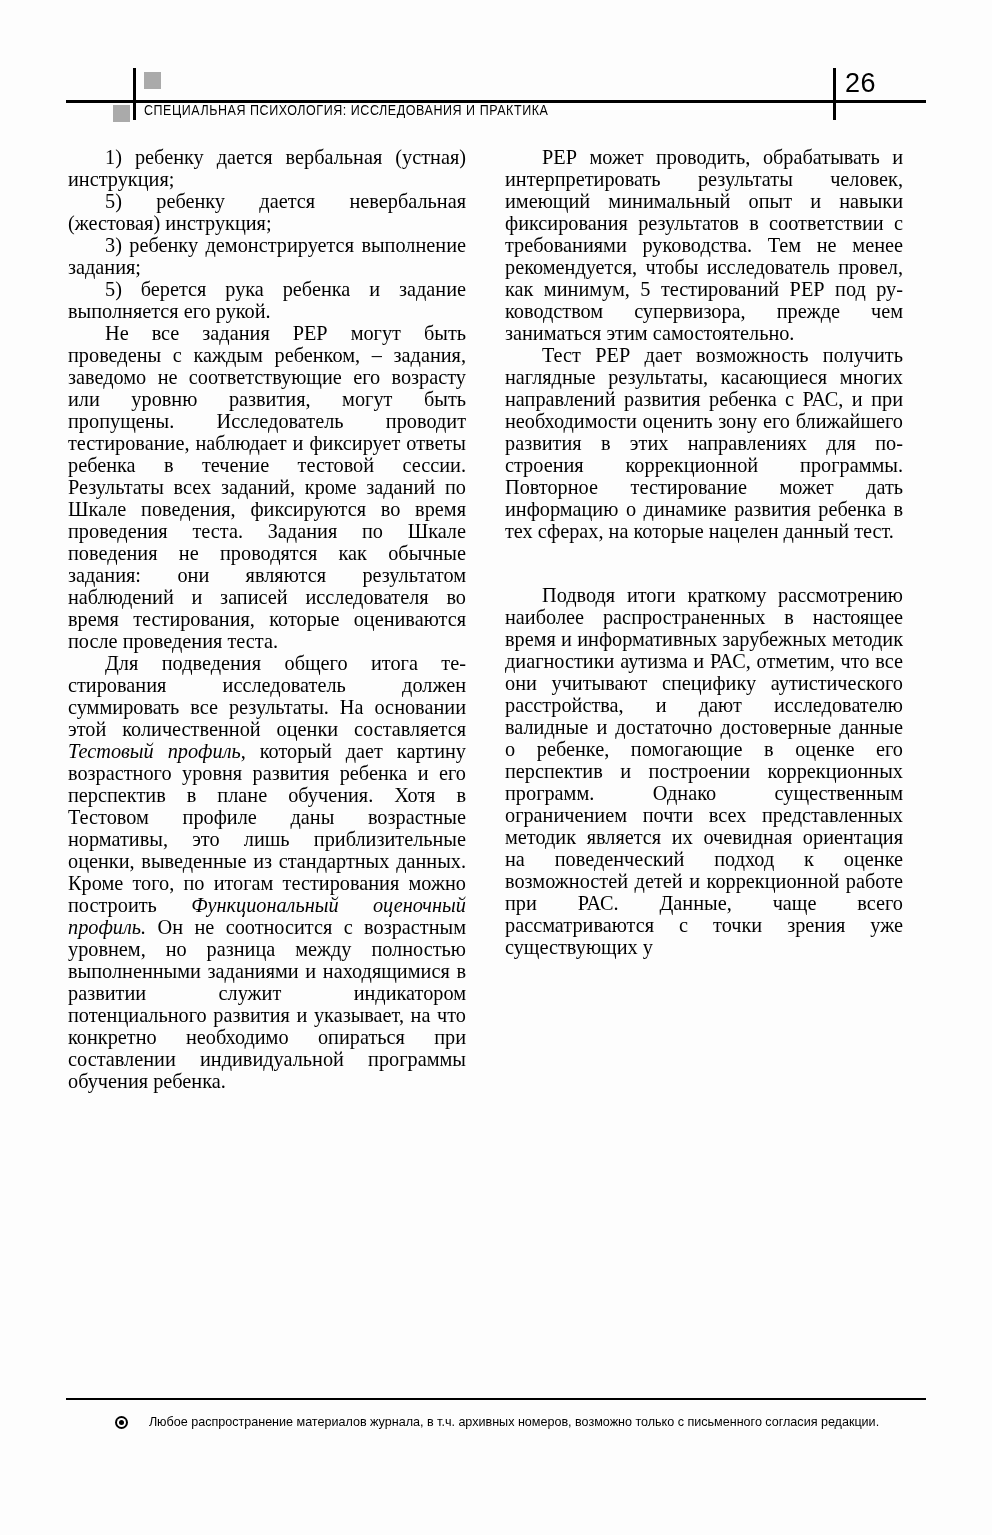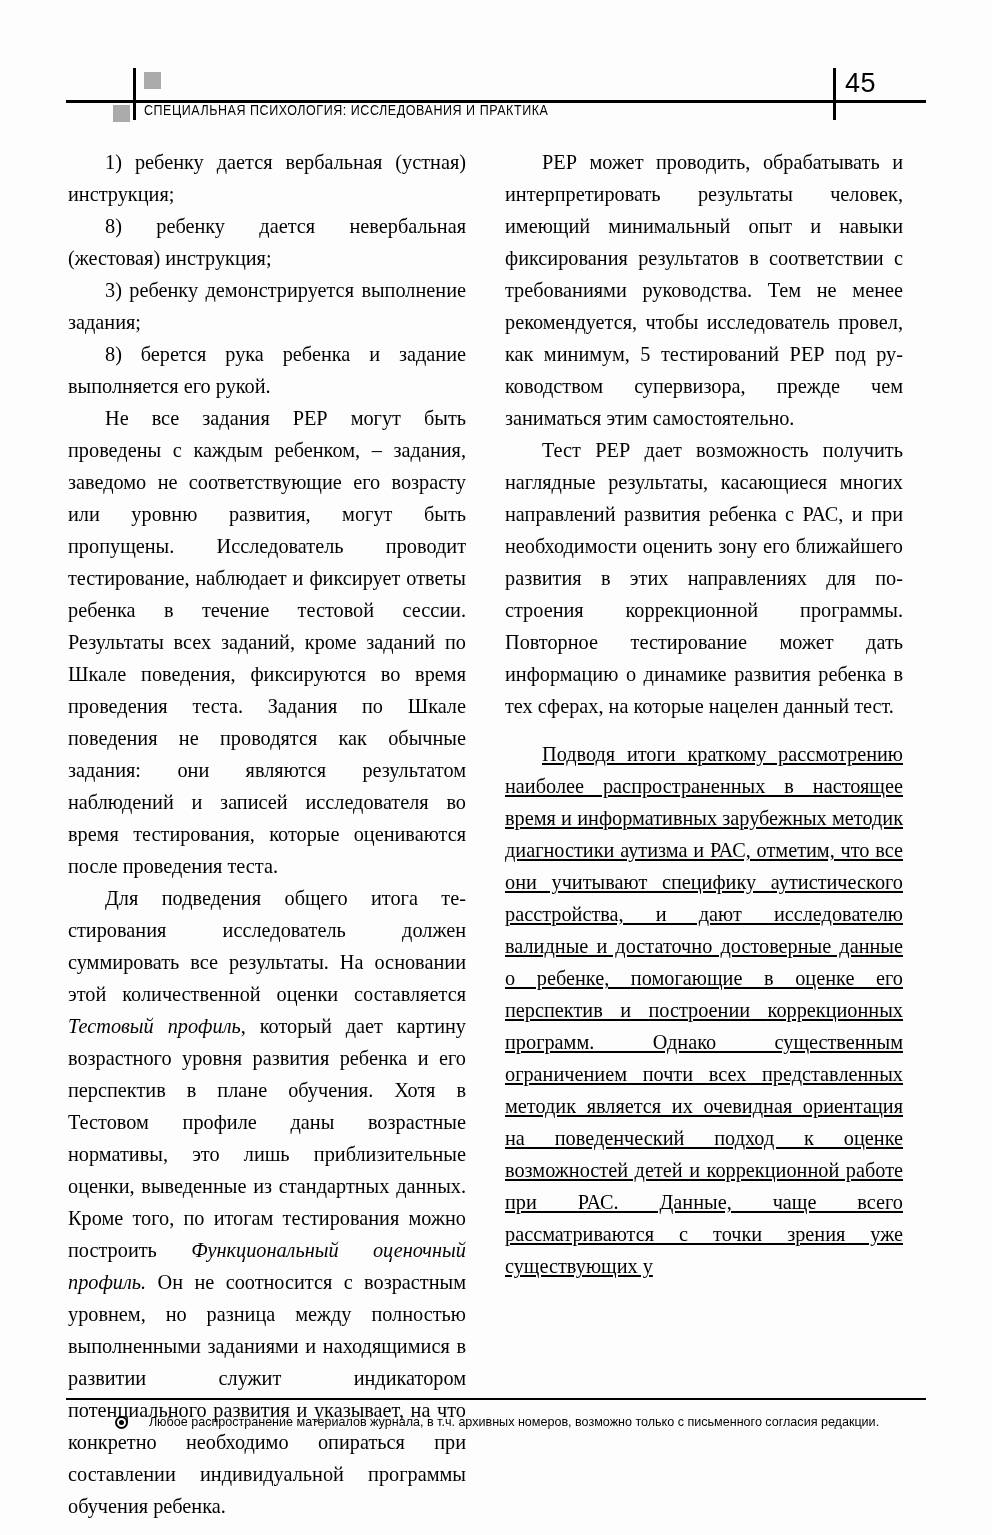--- a/index.html
+++ b/index.html
@@ -97,35 +97,34 @@
     position: absolute;
     left: 0;
     top: 146px;
     width: 992px;
   }
   .col {
     position: absolute;
     top: 0;
     width: 398px;
     font-size: 20.3px;
-    line-height: 32px;
+    line-height: 22px;
     text-align: justify;
     text-justify: inter-word;
     hyphens: manual;
   }
   .col-left  { left: 68px; }
   .col-right { left: 505px; }
 
   .col p {
     margin: 0;
     text-indent: 37px;
   }
   .col p.gap-before {
-    margin-top: 16px;
-    text-decoration: underline;
+    margin-top: 42px;
   }
   em {
     font-style: italic;
     margin-top: 36px;
   }
 
   
   .footer {
     position: absolute;
     left: 0;
@@ -193,30 +192,30 @@
 
 <div class="page">
 
   <div class="header">
     <div class="header-rule"></div>
     <div class="header-vrule-left"></div>
     <div class="header-vrule-right"></div>
     <div class="sq-upper"></div>
     <div class="sq-lower"></div>
     <div class="header-title">СПЕЦИАЛЬНАЯ ПСИХОЛОГИЯ: ИССЛЕДОВАНИЯ И ПРАКТИКА</div>
-    <div class="page-number">45</div>
+    <div class="page-number">26</div>
   </div>
 
   <div class="columns">
 
     <div class="col col-left">
       <p>1) ребенку дается вербальная (уст­ная) инструкция;</p>
-      <p>8) ребенку дается невербальная (жестовая) инструкция;</p>
+      <p>5) ребенку дается невербальная (жестовая) инструкция;</p>
       <p>3) ребенку демонстрируется вы­полнение задания;</p>
-      <p>8) берется рука ребенка и задание выполняется его рукой.</p>
+      <p>5) берется рука ребенка и задание выполняется его рукой.</p>
       <p>Не все задания РЕР могут быть проведены с каждым ребенком, – зада­ния, заведомо не соответствующие его возрасту или уровню развития, могут быть пропущены. Исследова­тель проводит тестирование, наблю­дает и фиксирует ответы ребенка в течение тестовой сессии. Результаты всех заданий, кроме заданий по Шка­ле поведения, фиксируются во время проведения теста. Задания по Шкале поведения не проводятся как обычные задания: они являются результатом наблюдений и записей исследователя во время тестирования, которые оце­ниваются после проведения теста.</p>
       <p>
         <span>Для подведения общего итога те­стирования исследователь должен суммировать все результаты. На осно­вании этой количественной оценки составляется </span><em>Тестовый профиль</em><span>, кото­рый дает картину возрастного уровня развития ребенка и его перспектив в плане обучения. Хотя в Тестовом про­филе даны возрастные нормативы, это лишь приблизительные оценки, выве­денные из стандартных данных. Кроме того, по итогам тестирования можно построить </span><em>Функциональный оценоч­ный профиль.</em><span> Он не соотносится с воз­растным уровнем, но разница между полностью выполненными заданиями и находящимися в развитии служит индикатором потенциального разви­тия и указывает, на что конкретно не­обходимо опираться при составлении индивидуальной программы обучения ребенка.</span>
       </p>
     </div>
 
     <div class="col col-right">
       <p>РЕР может проводить, обрабаты­вать и интерпретировать результаты человек, имеющий минимальный опыт и навыки фиксирования результатов в соответствии с требованиями руко­водства. Тем не менее рекомендуется, чтобы исследователь провел, как ми­нимум, 5 тестирований РЕР под ру­ководством супервизора, прежде чем заниматься этим самостоятельно.</p>
       <p>Тест РЕР дает возможность по­лучить наглядные результаты, касаю­щиеся многих направлений развития ребенка с РАС, и при необходимости оценить зону его ближайшего раз­вития в этих направлениях для по­строения коррекционной программы. Повторное тестирование может дать информацию о динамике развития ребенка в тех сферах, на которые на­целен данный тест.</p>
       <p class="gap-before">Подводя итоги краткому рассмо­трению наиболее распространенных в настоящее время и информативных зарубежных методик диагностики аутизма и РАС, отметим, что все они учитывают специфику аутистическо­го расстройства, и дают исследовате­лю валидные и достаточно достовер­ные данные о ребенке, помогающие в оценке его перспектив и построении коррекционных программ. Однако су­щественным ограничением почти всех представленных методик является их очевидная ориентация на поведенче­ский подход к оценке возможностей де­тей и коррекционной работе при РАС. Данные, чаще всего рассматриваются с точки зрения уже существующих у</p>

